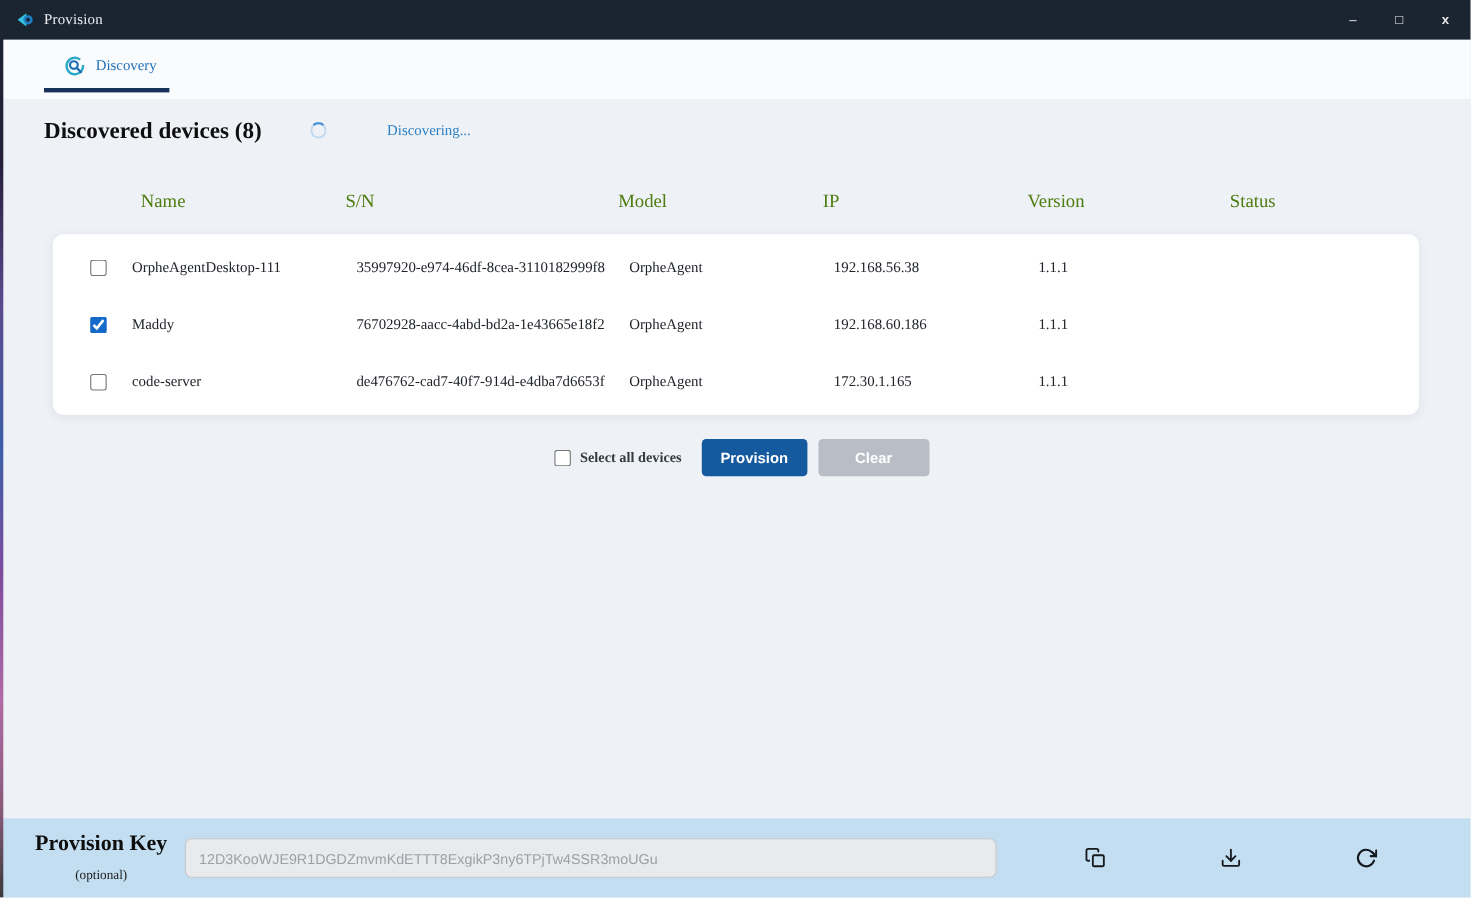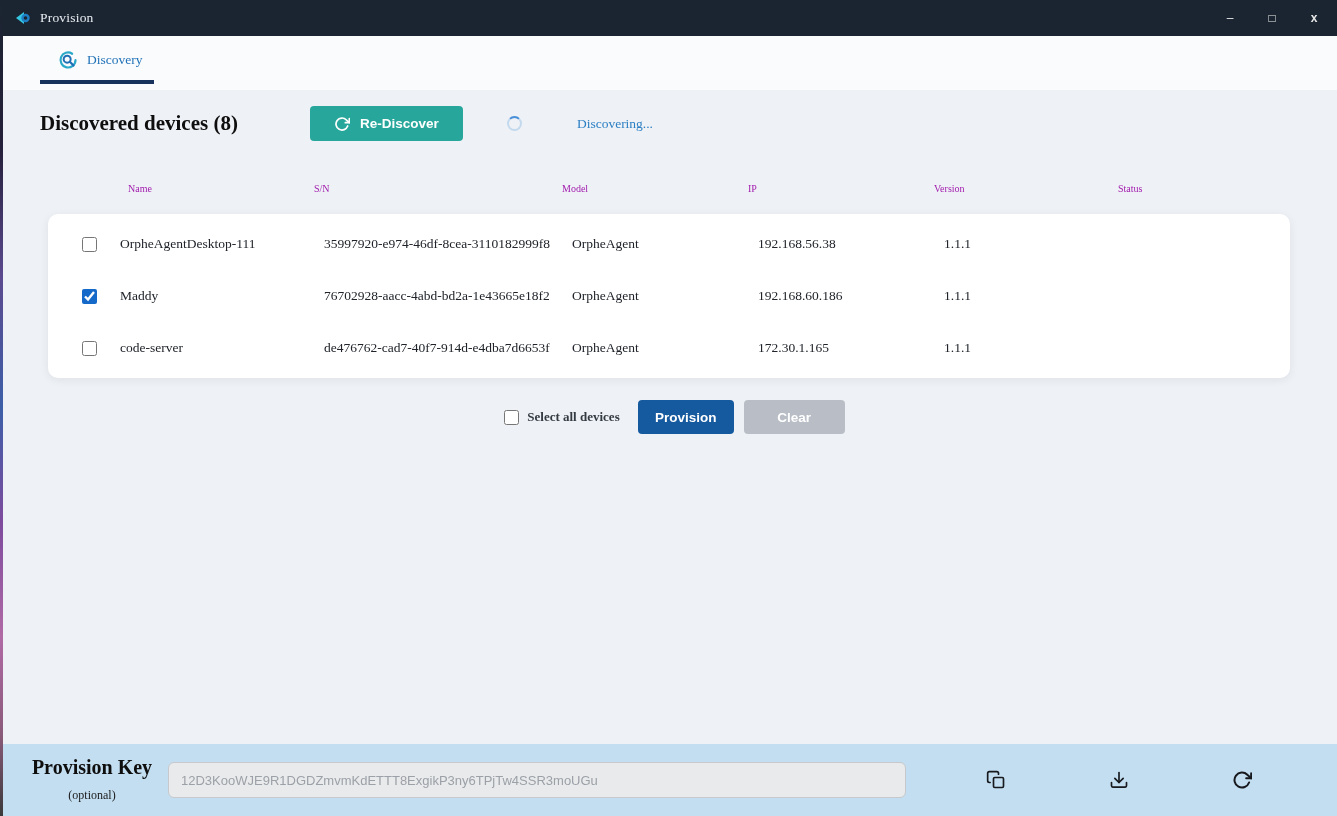--- a/index.html
+++ b/index.html
@@ -57,21 +57,21 @@
   .spinner {
     width:15px; height:15px; border-radius:50%;
     border:2px solid #c3d9ee; border-top-color:#4a90d9;
     animation:spin 1s linear infinite;
   }
   @keyframes spin { to { transform:rotate(360deg); } }
   .discovering-label { color:#2b7fc4; font-size:13.5px;margin-left:45px; }
 
   .thead {
     display:grid; grid-template-columns:80px 186px 248px 186px 186px 184px 1fr;
-    margin:42px 47px 0 48px; color:#a21caf; font-size:10px;
+    margin:42px 47px 0 48px; color:#4d7c0f; font-size:17px;
   }
   .thead .hcell:first-child { grid-column:1; }
 
   .card {
     margin:20px 47px 0 48px; background:#ffffff; border-radius:10px;
     box-shadow:0 2px 10px rgba(30,50,80,.07); padding:4px 10px;
   }
   .trow {
     display:grid; grid-template-columns:62px 204px 248px 186px 186px 184px 1fr;
     align-items:center; height:52px; font-size:13.5px; color:#20242a;
@@ -145,29 +145,20 @@
       </svg>
     </span>
     <span class="tab-label">Discovery</span>
   </div>
 </div>
 
 <div class="content">
 
   <div class="heading-row">
     <div class="page-title">Discovered devices (8)</div>
-    <button class="btn-rediscover">
-      <span style="display:flex;">
-        <svg width="16" height="16" viewBox="0 0 24 24" fill="none" stroke="#ffffff" stroke-width="2.6" stroke-linecap="round" stroke-linejoin="round">
-          <polyline points="23 4 23 10 17 10"></polyline>
-          <path d="M20.49 15a9 9 0 1 1-2.12-9.36L23 10"></path>
-        </svg>
-      </span>
-      <span>Re-Discover</span>
-    </button>
     <div class="discovering">
       <span class="spinner"></span>
       <span class="discovering-label">Discovering...</span>
     </div>
   </div>
 
   <div class="thead">
     <div class="hcell"></div>
     <div class="hcell">Name</div>
     <div class="hcell">S/N</div>

